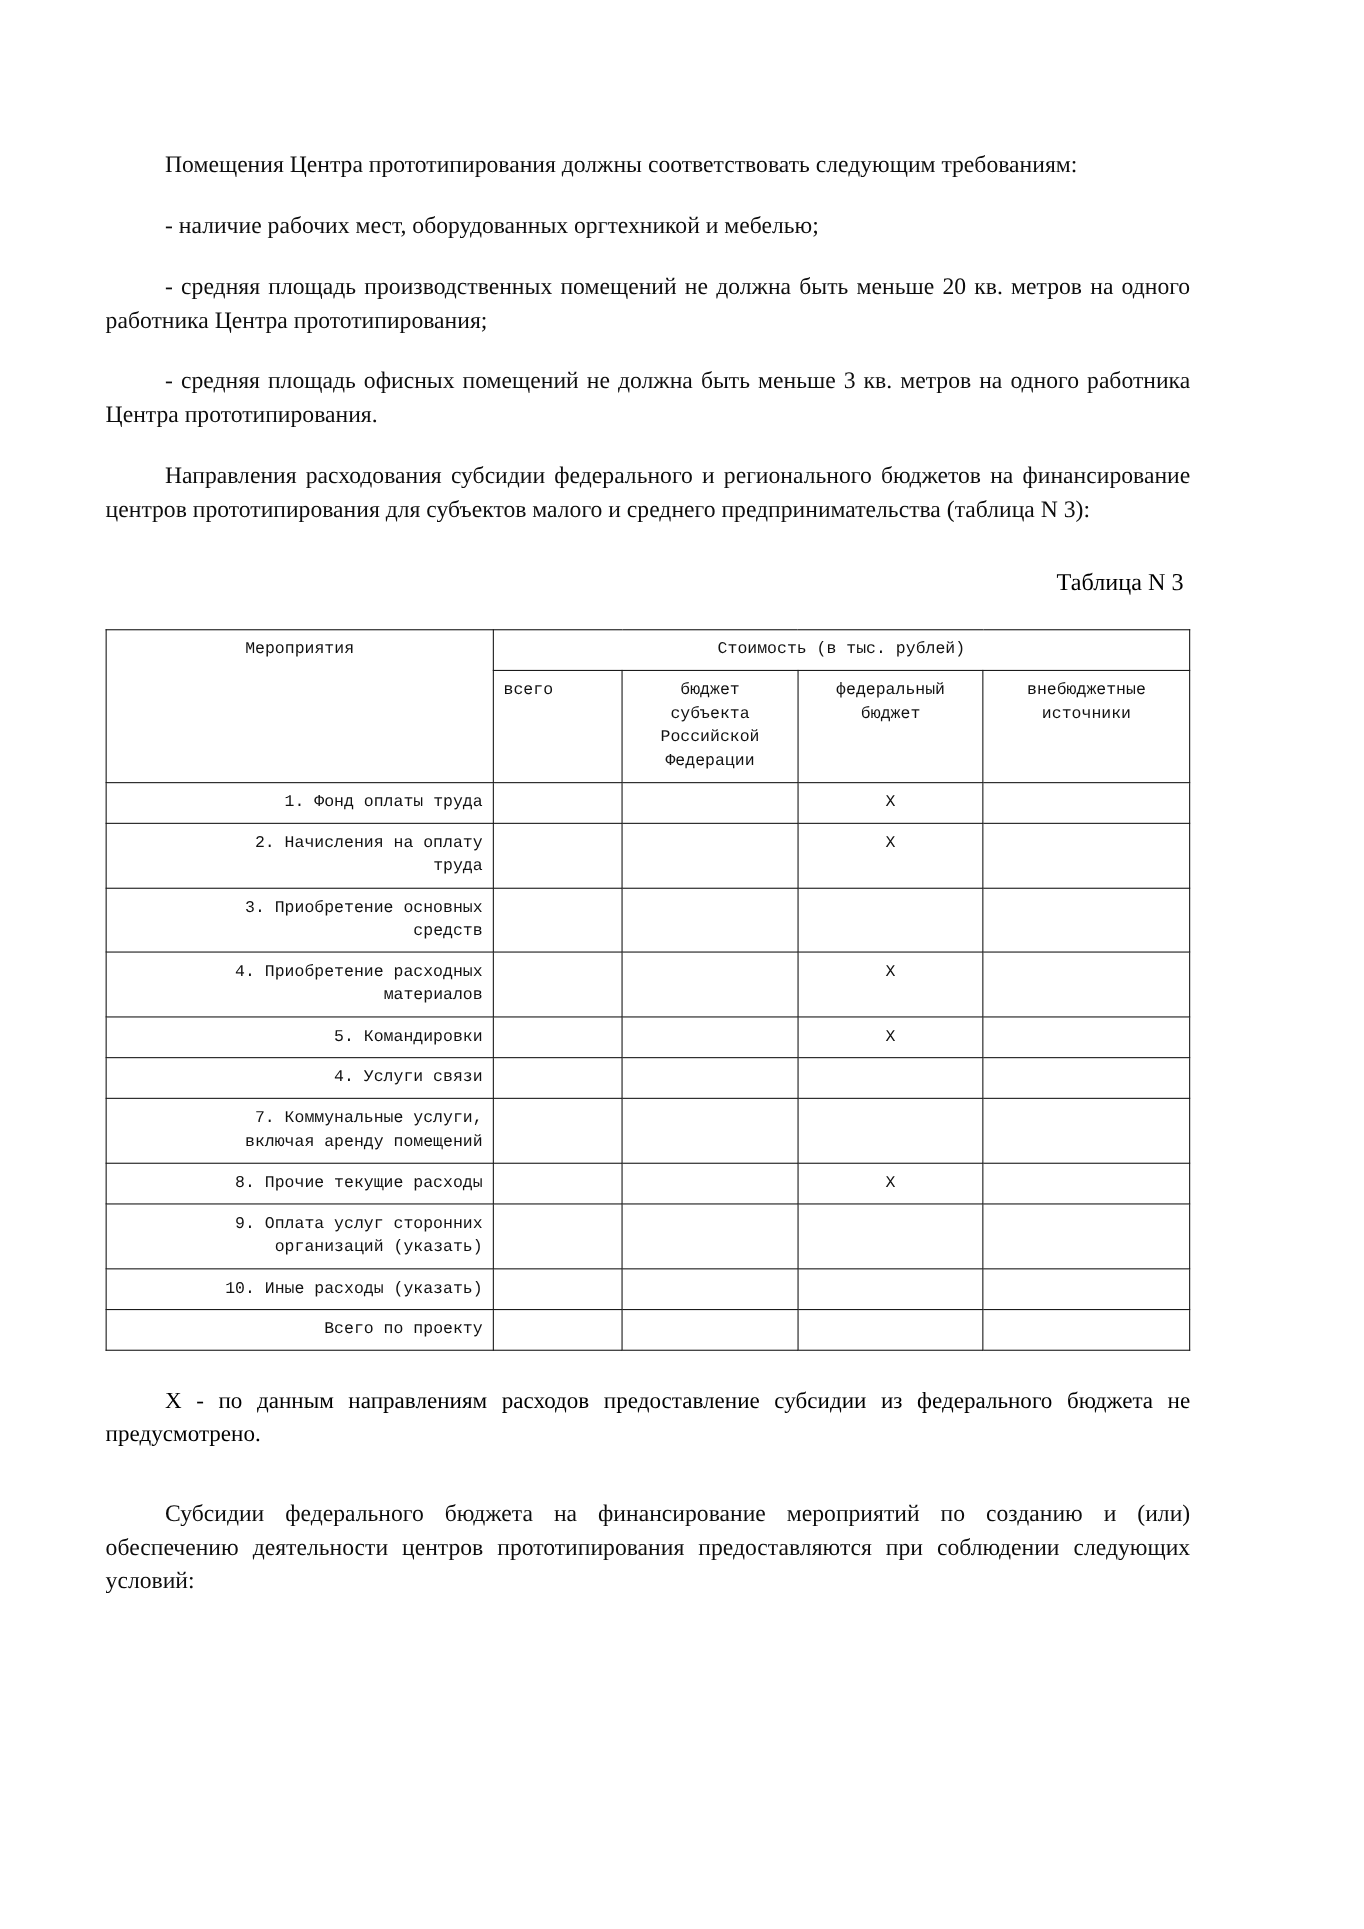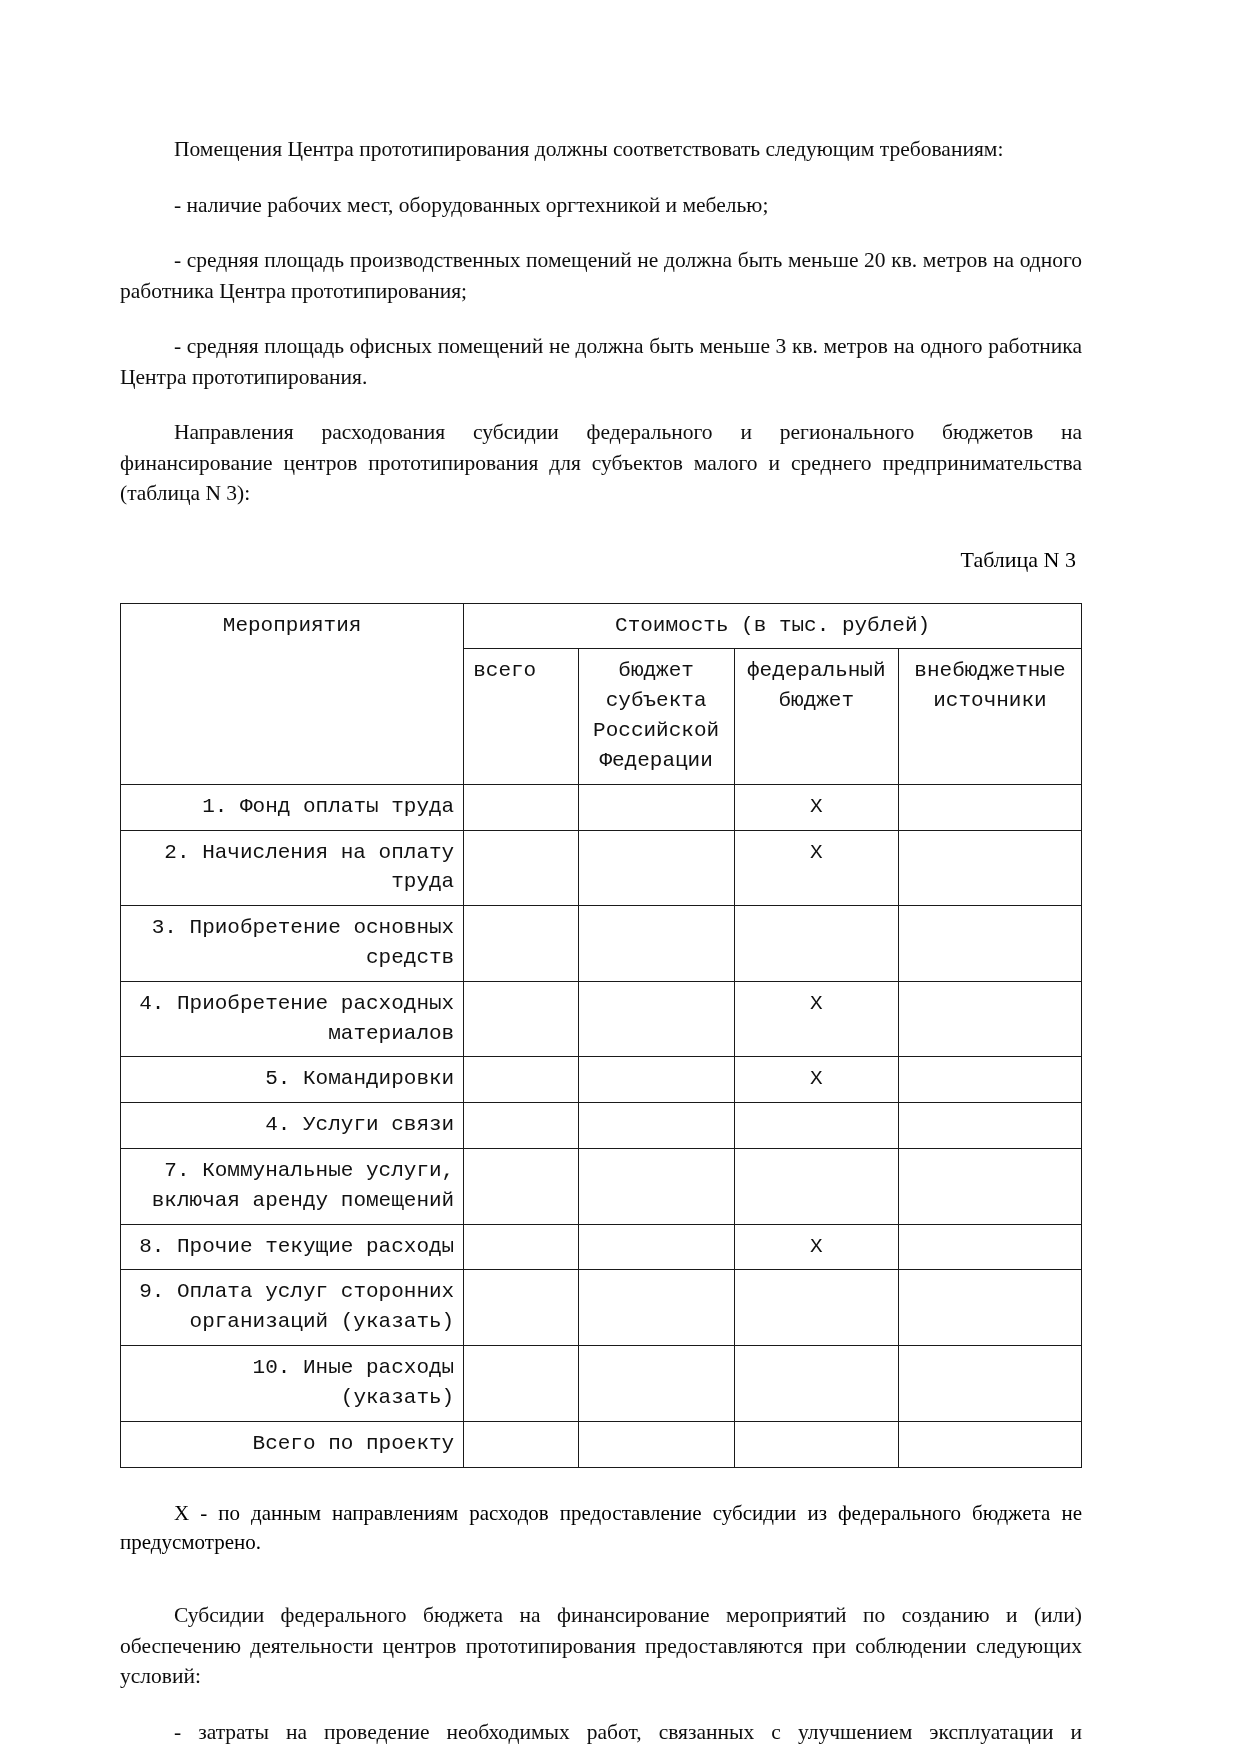--- a/index.html
+++ b/index.html
@@ -12,21 +12,21 @@
     height: 1754px;
     position: relative;
     font-family: "Liberation Serif", "DejaVu Serif", serif;
     color: #000000;
     -webkit-font-smoothing: antialiased;
   }
   .page {
     box-sizing: border-box;
     width: 1240px;
     height: 1754px;
-    padding: 134px 158px 0 120px;
+    padding: 134px 158px 0 96px;
     position: relative;
   }
   .body-text {
     font-family: "Liberation Serif", "DejaVu Serif", serif;
     font-size: 21.5px;
     line-height: 1.42;
     text-align: justify;
     text-indent: 54px;
     margin: 0 0 25px 0;
     color: #0d0d0d;
@@ -37,21 +37,21 @@
     text-align: right;
     text-indent: 0;
     margin: 38px 0 30px 0;
     padding-right: 6px;
   }
   table.main-table {
     border-collapse: collapse;
     width: 100%;
     table-layout: fixed;
     font-family: "Liberation Mono", "DejaVu Sans Mono", monospace;
-    font-size: 21px;
+    font-size: 15px;
     line-height: 1.42;
     color: #111111;
   }
   table.main-table td,
   table.main-table th {
     border: 1.6px solid #1a1a1a;
     padding: 7px 9px 8px 9px;
     vertical-align: top;
     font-weight: normal;
   }
@@ -257,15 +257,14 @@
           <td class="val-cell">&nbsp;</td>
           <td class="val-cell">&nbsp;</td>
         </tr>
       </tbody>
   </table>
 
   <p class="note-text">X - по данным направлениям расходов предоставление субсидии из федерального бюджета не предусмотрено.</p>
 
   <p class="body-text">Субсидии федерального бюджета на финансирование мероприятий по созданию и (или) обеспечению деятельности центров прототипирования предоставляются при соблюдении следующих условий:</p>
 
-  <p class="body-text">- затраты на проведение необходимых работ, связанных с улучшением эксплуатации и использования площадей Центра прототипирования, не превышают 5% от суммарной стоимости</p>
 
 </div>
 
 </body></html>

